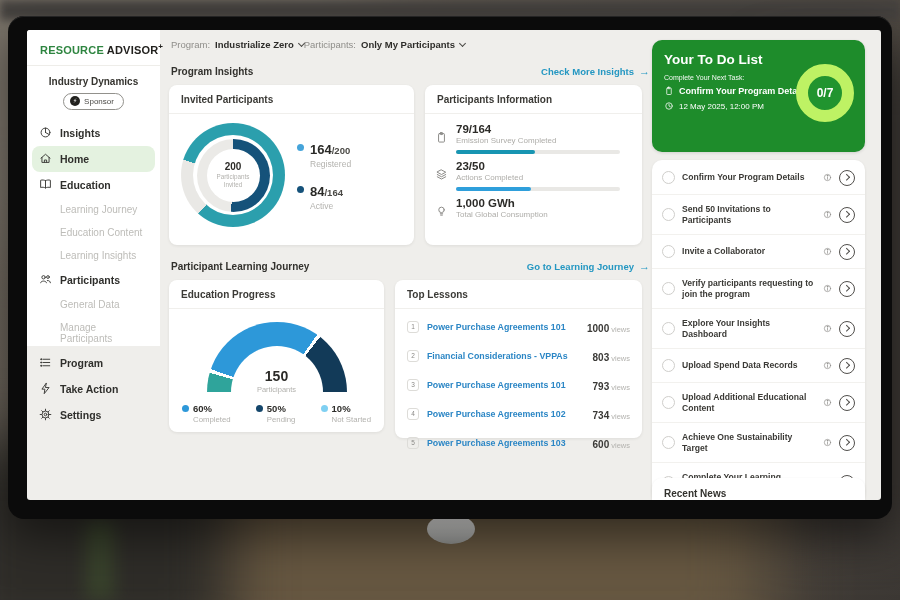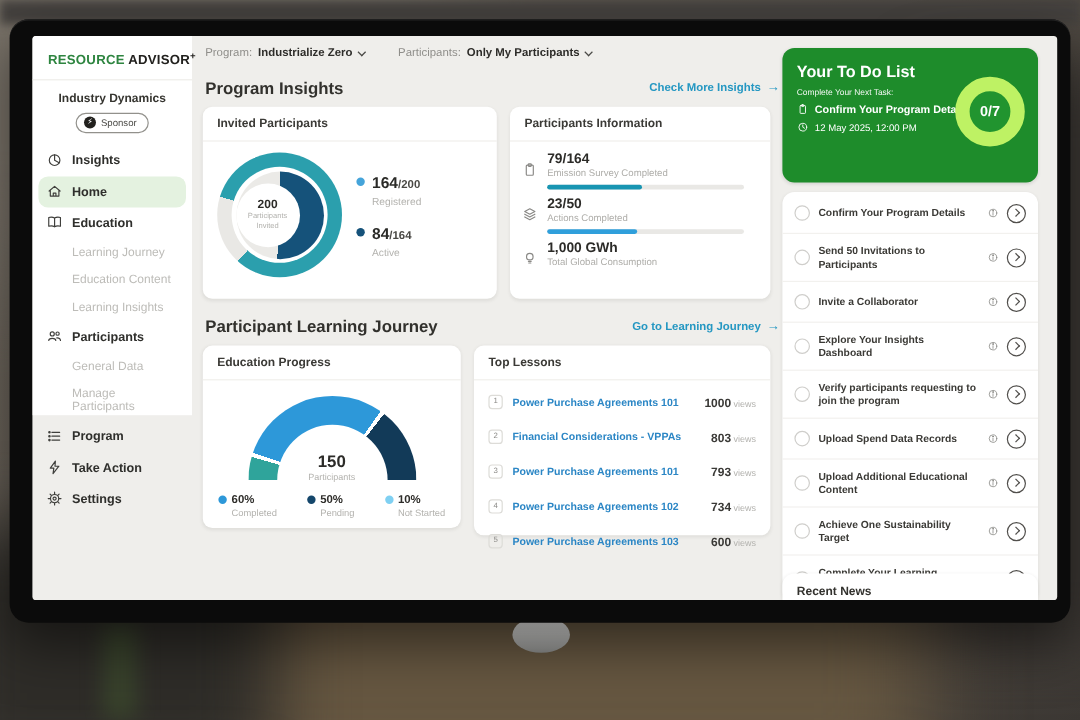--- a/index.html
+++ b/index.html
@@ -42,44 +42,44 @@
   .nav { margin-top:10px; }
   .nav-item { display:flex; align-items:center; gap:8px; padding:6.5px 12px; font-size:10.5px;
               font-weight:700; color:#2f2f2c; cursor:default; }
   .nav-item.active { background:#e4f2e0; border-radius:8px; margin:0 5px; padding:6.5px 7px; }
   .nav-sub { padding:6px 12px 6px 33px; font-size:10px; color:#bdbcb8; font-weight:400; }
   .nav-item svg { flex:none; }
 
   
   .main { position:absolute; left:142px; top:0; width:483px; height:100%; }
   h1.welcome { margin:19px 0 0 2px; font-size:20px; font-weight:800; color:#23231f; letter-spacing:.2px; }
-  .filters { display:flex; gap:28px; margin:9px 0 0 2px; align-items:center; }
+  .filters { display:flex; margin:9px 0 0 2px; align-items:center; }
   .filter { display:flex; align-items:center; gap:5px; font-size:9.5px; color:#8f8e8a; }
   .filter .fval { color:#2e2d2a; font-weight:700; }
   .chev-down { width:5px; height:5px; border-right:1.4px solid #4a4946; border-bottom:1.4px solid #4a4946;
                transform:rotate(45deg); margin-top:-3px; }
   .section-row { display:flex; justify-content:space-between; align-items:center; margin:15px 2px 8px; }
-  .section-title { font-size:14px; font-weight:800; color:#32312d; }
+  .section-title { font-size:10px; font-weight:800; color:#32312d; }
   .tlink { font-size:9.5px; font-weight:700; color:#2497c2; cursor:pointer; white-space:nowrap; }
   .tlink::after { content:"\2192"; margin-left:5px; font-size:11px; }
 
   .cards { display:flex; gap:11px; }
   .card { background:#fff; border-radius:8px; box-shadow:0 1px 3px rgba(50,50,45,.09); }
   .card-head { padding:9px 12px 8px; border-bottom:1px solid #f0efec; font-size:10px; font-weight:700; color:#3b3a36; }
 
   .card-invited { width:245px; height:160px; }
   .invited-body { display:flex; align-items:center; gap:12px; padding:9px 8px 8px 12px; }
   .donut { width:104px; height:104px; border-radius:50%; flex:none;
            background:conic-gradient(from 287deg,#2b9fad 0deg 295deg,#e9e8e5 295deg 360deg);
            display:flex; align-items:center; justify-content:center; }
   .donut-gap { width:80px; height:80px; border-radius:50%; background:#fff;
                display:flex; align-items:center; justify-content:center; }
   .donut-mid { width:73px; height:73px; border-radius:50%;
                background:conic-gradient(from 0deg,#15527a 0deg 184deg,#ebeae7 184deg 360deg);
-               display:flex; align-items:center; }
+               display:flex; align-items:center; justify-content:center; }
   .donut-hole { width:53px; height:53px; border-radius:50%; background:#fff; display:flex; flex-direction:column;
                 align-items:center; justify-content:center; text-align:center; }
   .donut-hole .dv { font-size:10px; font-weight:800; color:#2c2b28; }
   .donut-hole .dl { font-size:6.3px; color:#b3b2ae; width:42px; line-height:1.2; margin-top:1px; }
   .dlegend { display:flex; flex-direction:column; gap:13px; }
   .dleg { display:flex; gap:6px; align-items:flex-start; }
   .dot { width:7px; height:7px; border-radius:50%; flex:none; margin-top:4px; }
   .dot-reg { background:#45a4da; } .dot-act { background:#15527a; }
   .dleg .dv1 { font-size:13px; font-weight:800; color:#2a2a27; }
   .dleg .dv2 { font-size:9.5px; font-weight:700; color:#4a4945; }
@@ -464,33 +464,33 @@
                 <circle cx="10" cy="10" r="7"></circle>
                 <path d="M10 9 V14"></path>
                 <circle cx="10" cy="6" r="0.9" fill="#8a8986"></circle>
               </svg>
             <span class="tchev">
                 <i></i>
               </span>
           </div>
           <div class="task">
             <span class="tcheck"></span>
+            <span class="tlabel">Verify participants requesting to join the program</span>
+            <svg class="ic ic-gray tinfo" width="9" height="9" viewBox="0 0 20 20">
+                <circle cx="10" cy="10" r="7"></circle>
+                <path d="M10 9 V14"></path>
+                <circle cx="10" cy="6" r="0.9" fill="#8a8986"></circle>
+              </svg>
+            <span class="tchev">
+                <i></i>
+              </span>
+          </div>
+          <div class="task">
+            <span class="tcheck"></span>
             <span class="tlabel">Explore Your Insights Dashboard</span>
-            <svg class="ic ic-gray tinfo" width="9" height="9" viewBox="0 0 20 20">
-                <circle cx="10" cy="10" r="7"></circle>
-                <path d="M10 9 V14"></path>
-                <circle cx="10" cy="6" r="0.9" fill="#8a8986"></circle>
-              </svg>
-            <span class="tchev">
-                <i></i>
-              </span>
-          </div>
-          <div class="task">
-            <span class="tcheck"></span>
-            <span class="tlabel">Verify participants requesting to join the program</span>
             <svg class="ic ic-gray tinfo" width="9" height="9" viewBox="0 0 20 20">
                 <circle cx="10" cy="10" r="7"></circle>
                 <path d="M10 9 V14"></path>
                 <circle cx="10" cy="6" r="0.9" fill="#8a8986"></circle>
               </svg>
             <span class="tchev">
                 <i></i>
               </span>
           </div>
           <div class="task">

